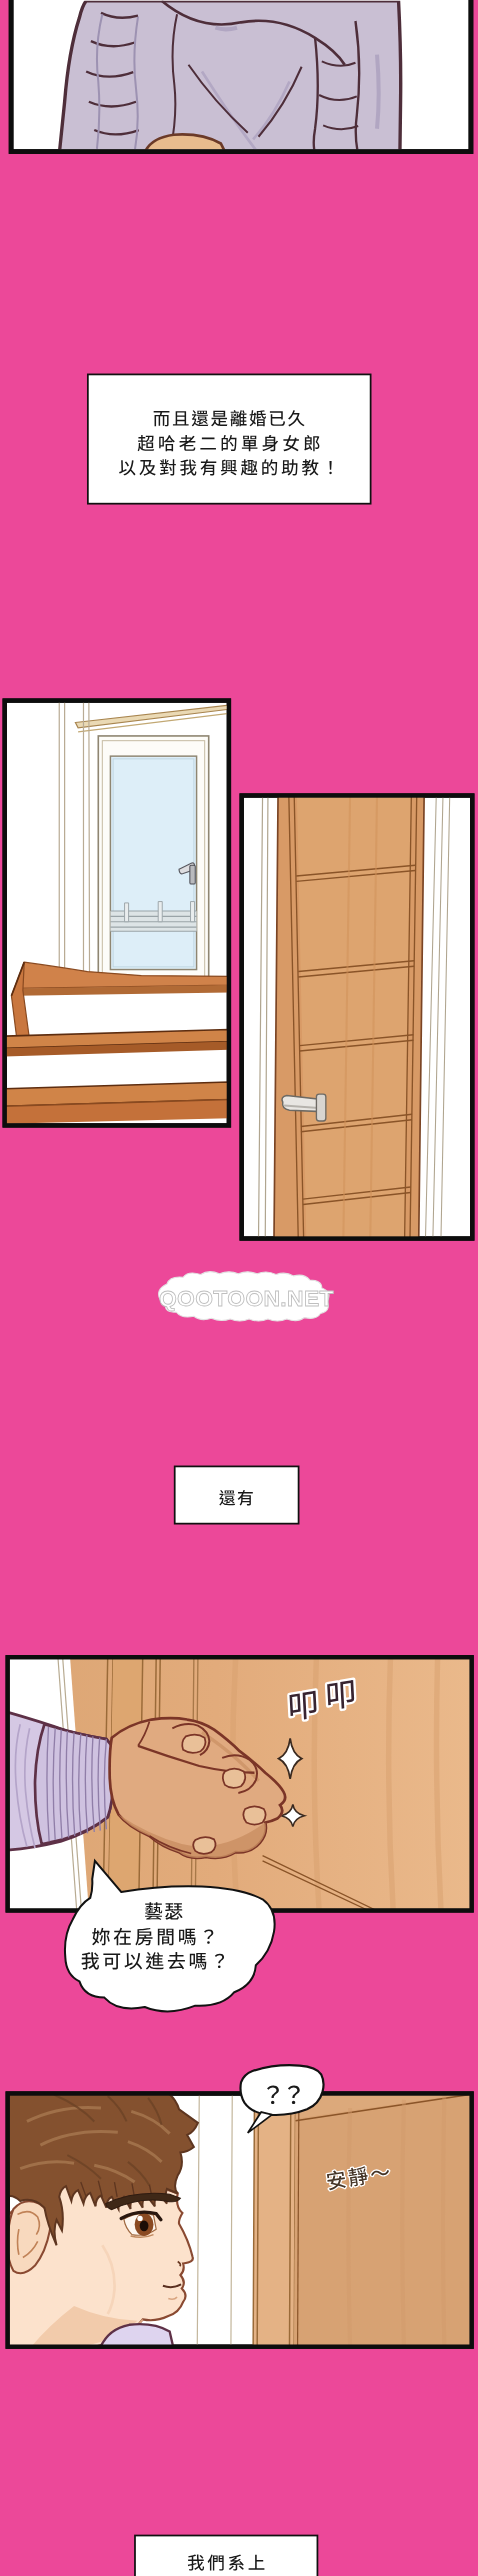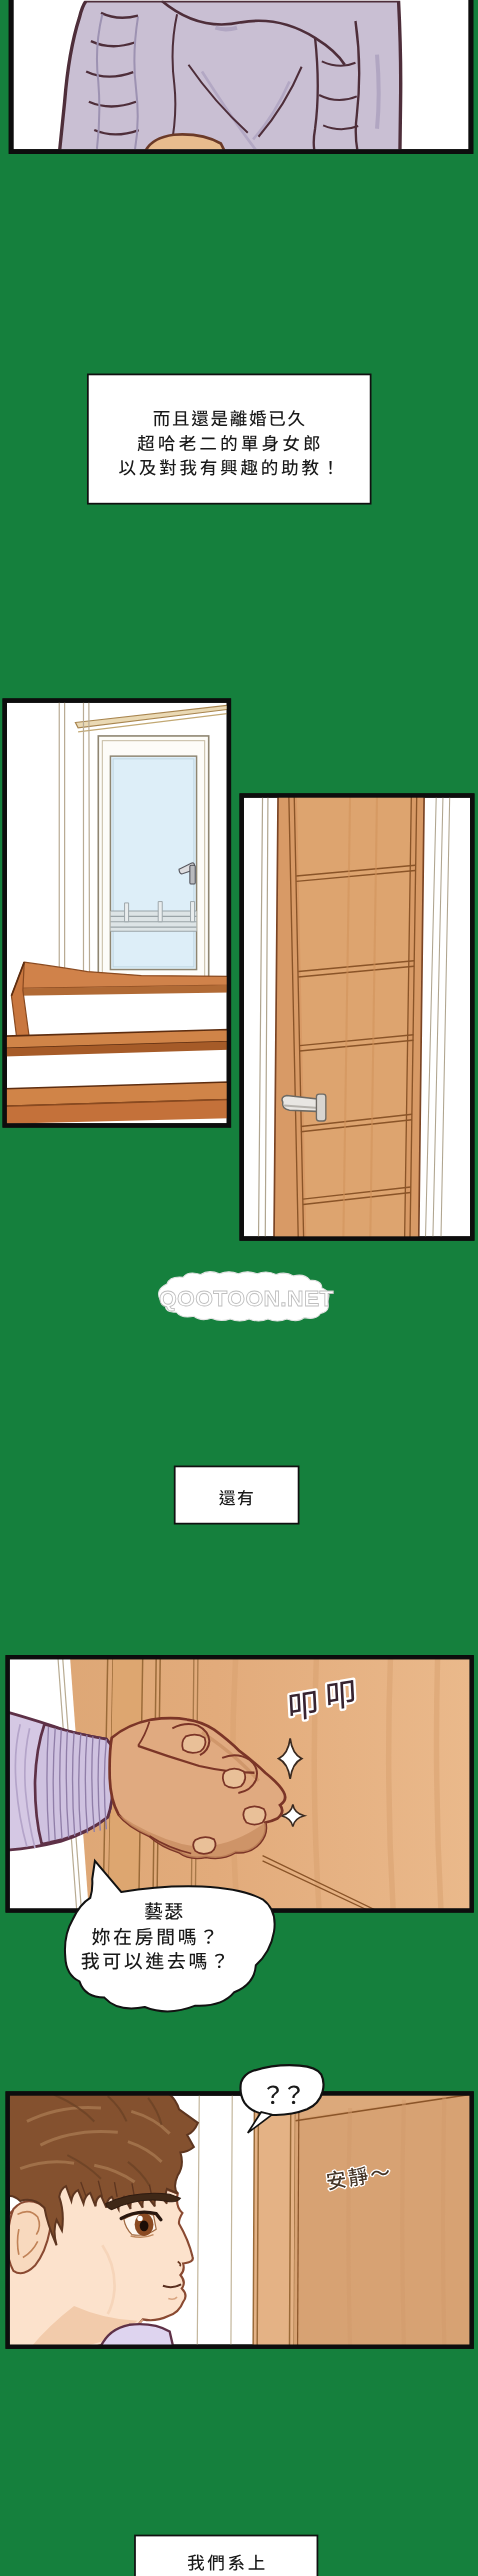--- a/index.html
+++ b/index.html
@@ -1,14 +1,14 @@
 <!DOCTYPE html>
 <html style="font-size:10.8px"><head><meta charset="utf-8"><title>p</title><style>
 html,body{margin:0;padding:0;background:#ffffff}
-#page{position:relative;width:478px;height:2576px;overflow:hidden;background:#15803d;font-family:"Liberation Sans",sans-serif}
+#page{position:relative;width:478px;height:2576px;overflow:hidden;background:#ec4899;font-family:"Liberation Sans",sans-serif}
 </style></head><body>
 <div id="page">
 <svg width="478" height="2576" viewBox="0 0 710 3824" style="position:absolute;left:0;top:0">
 
 <g>
         <clipPath id="p1">
           <rect x="20" y="0" width="676" height="221"></rect>
         </clipPath>
         <rect x="16.5" y="-10" width="683" height="234" fill="#ffffff" stroke="#0d0d0d" stroke-width="7"></rect>
       </g>

